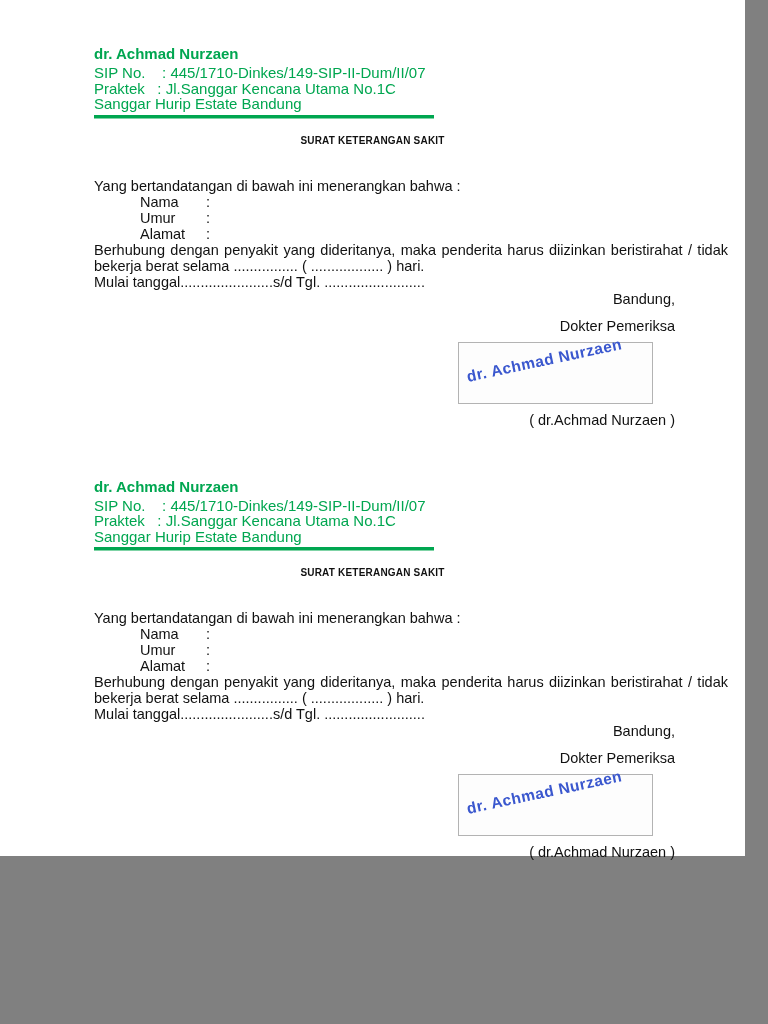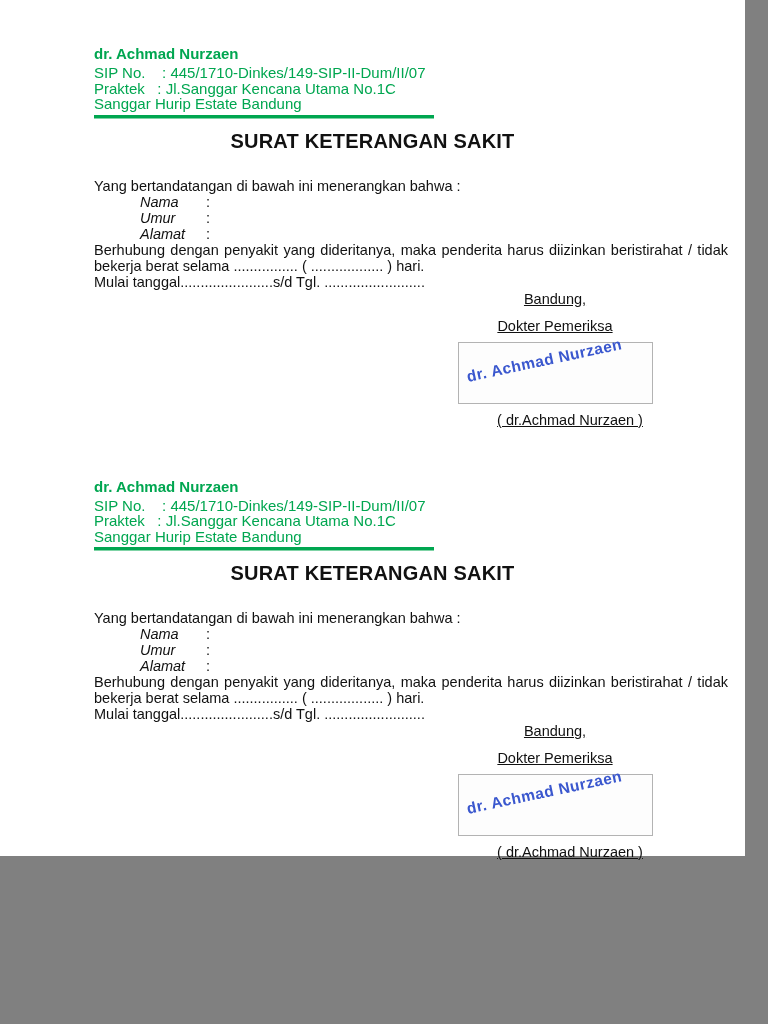--- a/index.html
+++ b/index.html
@@ -51,44 +51,42 @@
     height: 3px;
     background: #00A650;
     border-bottom: 1px solid #7fd3a6;
     margin-top: 3px;
   }
   .cert-title {
     margin-left: -94px;
     margin-right: -17px;
     text-align: center;
     font-weight: bold;
-    font-size: 20px;
+    font-size: 10px;
     margin-top: 14px;
     letter-spacing: 0.2px;
   }
   .intro {
     margin-top: 29px;
   }
   .field-row {
     padding-left: 46px;
   }
   .field-label {
     display: inline-block;
     width: 66px;
-    font-style: italic;
   }
   .body-par {
     text-align: justify;
   }
   .sign-block {
     width: 240px;
     margin-left: auto;
     margin-right: 53px;
-    text-align: center;
-    text-decoration: underline;
+    text-align: right;
   }
   .city-line {
     margin-top: 1px;
   }
   .examiner-line {
     margin-top: 11px;
   }
   .signature-box {
     position: relative;
     width: 193px;

